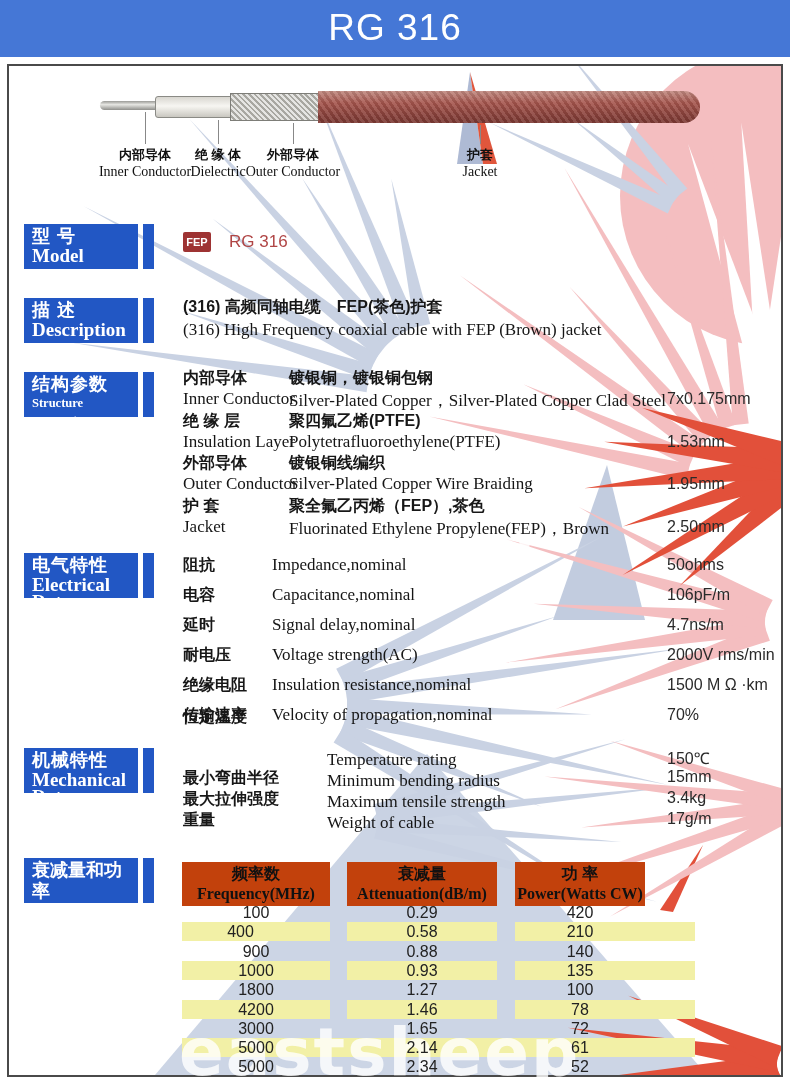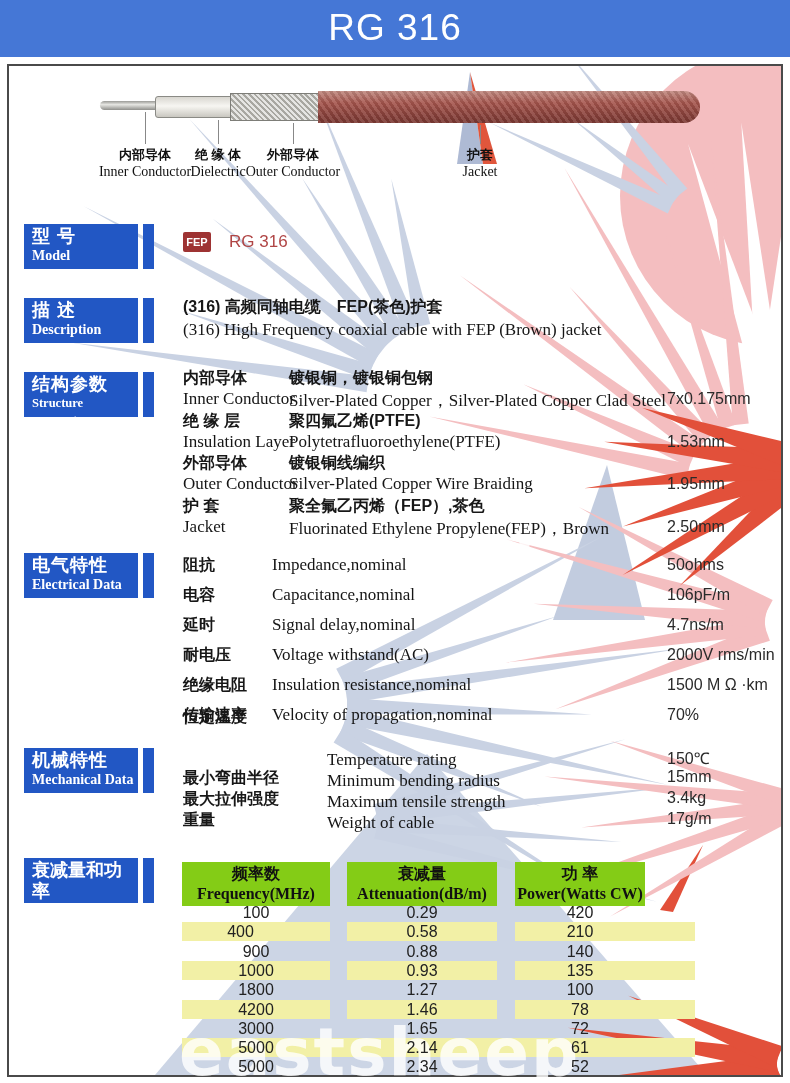--- a/index.html
+++ b/index.html
@@ -14,21 +14,21 @@
   svg.decor{position:absolute;left:0;top:0;z-index:0;}
   .txt{position:absolute;z-index:3;white-space:nowrap;}
   .zhb{font-family:"Liberation Sans",sans-serif;font-weight:bold;font-size:16px;color:#171717;}
   .ens{font-family:"Liberation Serif",serif;font-size:17px;color:#151515;}
   .val{font-family:"Liberation Sans",sans-serif;font-size:16px;color:#2a2a2a;}
   
   .secbox{position:absolute;left:15px;width:114px;height:45px;background:#2257c4;
           color:#fff;padding:2px 0 0 8px;z-index:3;}
   .secbox .zh{font-family:"Liberation Sans",sans-serif;font-weight:bold;font-size:18px;
               line-height:21px;letter-spacing:1px;}
-  .secbox .en{font-family:"Liberation Serif",serif;font-weight:bold;font-size:14px;line-height:17px;}
+  .secbox .en{font-family:"Liberation Serif",serif;font-weight:bold;font-size:19px;line-height:17px;}
   .secbox.small .en{font-size:12.5px;}
   .secbar{position:absolute;left:134px;width:11px;height:45px;background:#2257c4;z-index:3;}
   
   .cab{position:absolute;z-index:2;}
   .pin{left:91px;top:35px;width:74px;height:9px;border-radius:5px 0 0 5px;
        background:linear-gradient(#9a9a96,#e6e6e2 40%,#8f8f8b);}
   .diel{left:146px;top:30px;width:87px;height:22px;border:1px solid #8a8a85;
         background:linear-gradient(#d8d6d0,#f7f6f2 45%,#c9c7c0);border-radius:3px;}
   .braid{left:221px;top:27px;width:97px;height:28px;border:1px solid #7d7d78;
          background:#c6c5c0;}
@@ -46,21 +46,21 @@
   .badge{position:absolute;left:174px;top:166px;width:28px;height:20px;background:#9e3333;
          color:#fff;font-family:"Liberation Sans",sans-serif;font-weight:bold;font-size:11px;
          text-align:center;line-height:20px;border-radius:2px;z-index:3;}
   .rgval{left:220px;top:166px;font-family:"Liberation Sans",sans-serif;font-size:17px;color:#b04545;}
   
   .wm{position:absolute;z-index:2;color:rgba(255,255,255,.8);font-family:"DejaVu Sans",sans-serif;
       font-weight:bold;letter-spacing:2px;}
   .wm1{left:182px;top:440px;font-size:56px;}
   .wm2{left:170px;top:948px;font-size:66px;}
   
-  .th{position:absolute;height:44px;background:#84cc16;z-index:1;text-align:center;padding-top:1px;}
+  .th{position:absolute;height:44px;background:#c2410c;z-index:1;text-align:center;padding-top:1px;}
   .th .zh{font-family:"Liberation Sans",sans-serif;font-weight:bold;font-size:16px;color:#111;line-height:21px;}
   .th .en{font-family:"Liberation Serif",serif;font-weight:bold;font-size:16px;color:#111;line-height:20px;}
   .band{position:absolute;height:19px;background:#f2f0a6;z-index:1;}
   .cell{position:absolute;height:19px;z-index:3;text-align:center;
         font-family:"Liberation Sans",sans-serif;font-size:16px;line-height:19px;color:#222;}
 </style>
 </head>
 <body>
 
 <div class="page">
@@ -228,21 +228,21 @@
         <div class="txt zhb" style="left: 174px; top: 489px;">阻抗</div>
         <div class="txt ens" style="left: 263px; top: 489px;">Impedance,nominal</div>
         <div class="txt val" style="left: 658px; top: 490px;">50ohms</div>
         <div class="txt zhb" style="left: 174px; top: 519px;">电容</div>
         <div class="txt ens" style="left: 263px; top: 519px;">Capacitance,nominal</div>
         <div class="txt val" style="left: 658px; top: 520px;">106pF/m</div>
         <div class="txt zhb" style="left: 174px; top: 549px;">延时</div>
         <div class="txt ens" style="left: 263px; top: 549px;">Signal delay,nominal</div>
         <div class="txt val" style="left: 658px; top: 550px;">4.7ns/m</div>
         <div class="txt zhb" style="left: 174px; top: 579px;">耐电压</div>
-        <div class="txt ens" style="left: 263px; top: 579px;">Voltage withstand(AC)</div>
+        <div class="txt ens" style="left: 263px; top: 579px;">Voltage strength(AC)</div>
         <div class="txt val" style="left: 658px; top: 580px;">2000V rms/min</div>
         <div class="txt zhb" style="left: 174px; top: 609px;">绝缘电阻</div>
         <div class="txt ens" style="left: 263px; top: 609px;">Insulation resistance,nominal</div>
         <div class="txt val" style="left: 658px; top: 610px;">1500 M Ω ·km</div>
         <div class="txt zhb" style="left: 174px; top: 639px;">传输速率</div>
         <div class="txt ens" style="left: 263px; top: 639px;">Velocity of propagation,nominal</div>
         <div class="txt val" style="left: 658px; top: 640px;">70%</div>
       </div>
     <div id="mechanical-rows">
         <div class="txt zhb" style="left: 174px; top: 641px; font-family: Liberation Mono, monospace;">恒定温度</div>

